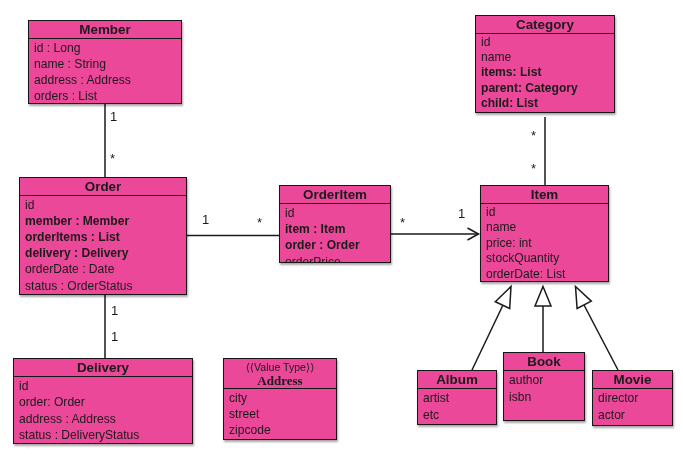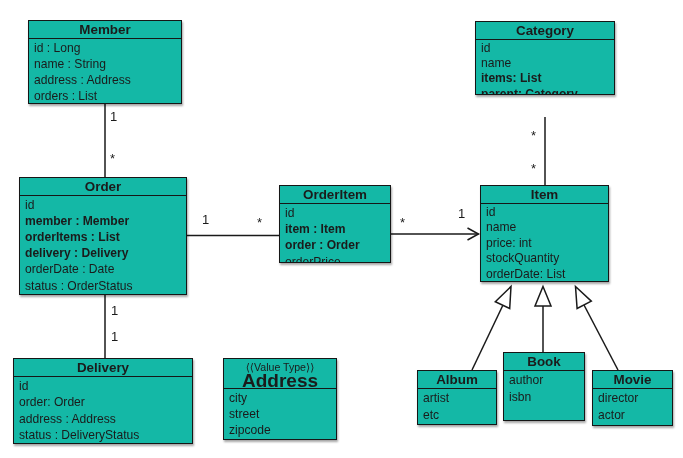--- a/index.html
+++ b/index.html
@@ -4,31 +4,31 @@
 <style>
   html,body{margin:0;padding:0;}
   body{
     width:683px;height:458px;position:relative;background:#ffffff;
     font-family:"Liberation Sans","DejaVu Sans",sans-serif;color:#1b1b1b;
     overflow:hidden;
   }
   .diagram{position:absolute;inset:0;}
   svg.edges{position:absolute;left:0;top:0;}
   .cls{
-    position:absolute;background:#14b8a6;border:1.5px solid #161616;
+    position:absolute;background:#ec4899;border:1.5px solid #161616;
     box-sizing:border-box;box-shadow:1px 1.5px 2px rgba(0,0,0,0.35);
     overflow:hidden;
   }
   .hdr{
     border-bottom:1.5px solid #161616;text-align:center;font-weight:bold;
     font-size:13.4px;line-height:15.5px;padding-top:1px;white-space:nowrap;
   }
   .hdr2{padding-top:2px;}
   .stype{font-weight:normal;font-size:10.6px;line-height:12px;}
-  .ttl{font-size:19px;line-height:15px;}
+  .ttl{font-size:13px;line-height:15px;font-family:Liberation Serif, serif;}
   .attrs{padding:1px 3px 7px 5px;font-size:12.1px;white-space:nowrap;}
   .attr{overflow:hidden;}
   .attr.b{font-weight:bold;}
   .mult{position:absolute;font-size:13px;line-height:14px;}
 </style>
 </head>
 <body>
 
 <div class="diagram">
 
@@ -111,21 +111,21 @@
       <div class="stype">⟨⟨Value Type⟩⟩</div>
       <div class="ttl">Address</div>
     </div>
     <div class="attrs" style="line-height:16.2px">
       <div class="attr">city</div>
       <div class="attr">street</div>
       <div class="attr">zipcode</div>
     </div>
   </div>
 
-  <div class="cls" style="left:475px;top:21px;width:140px;height:74px">
+  <div class="cls" style="left:475px;top:15px;width:140px;height:98px">
     <div class="hdr">Category</div>
     <div class="attrs" style="line-height:15.4px">
       <div class="attr">id</div>
       <div class="attr">name</div>
       <div class="attr b">items: List</div>
       <div class="attr b">parent: Category</div>
       <div class="attr b">child: List</div>
     </div>
   </div>
 

